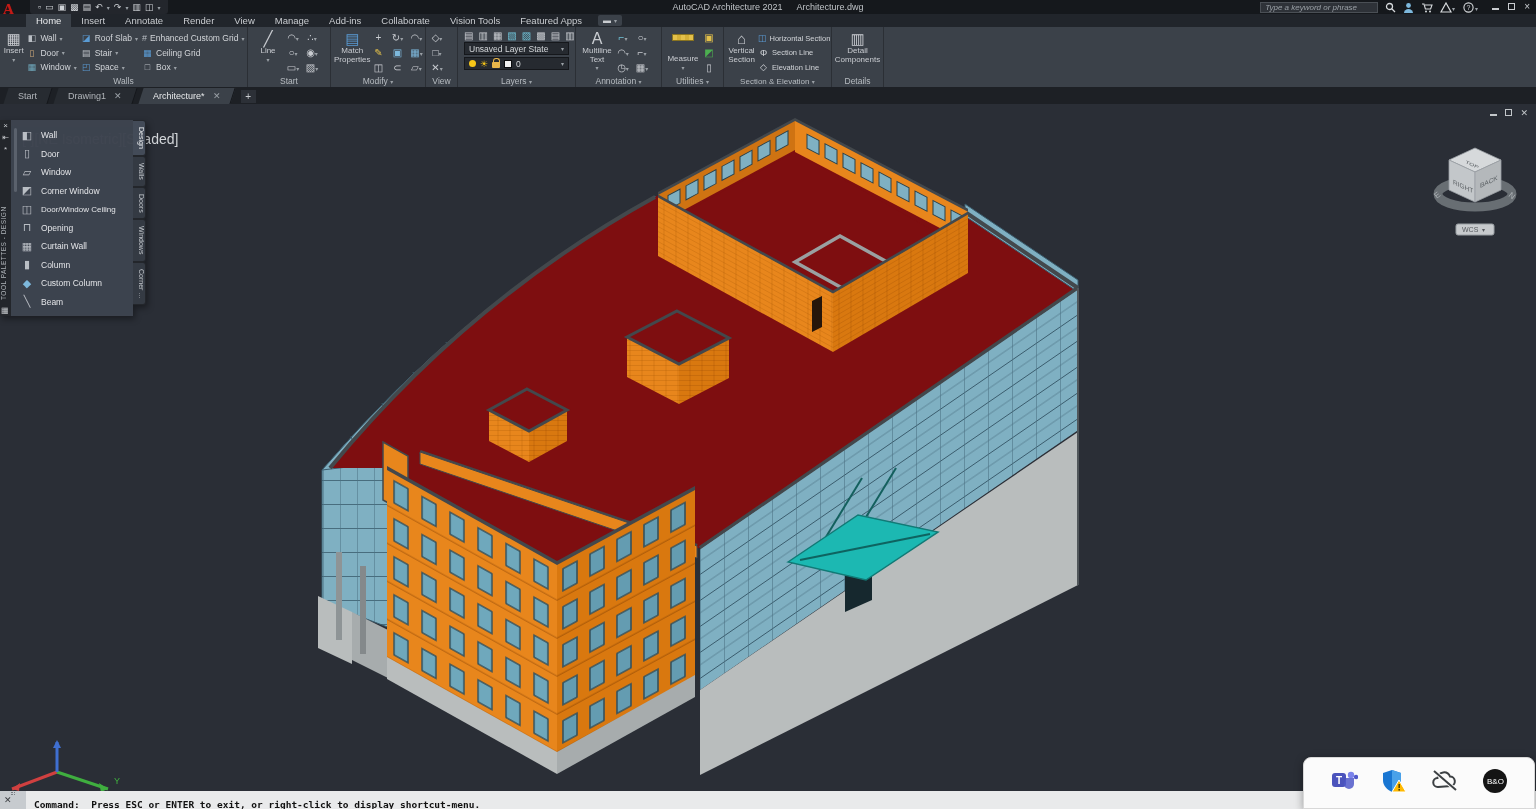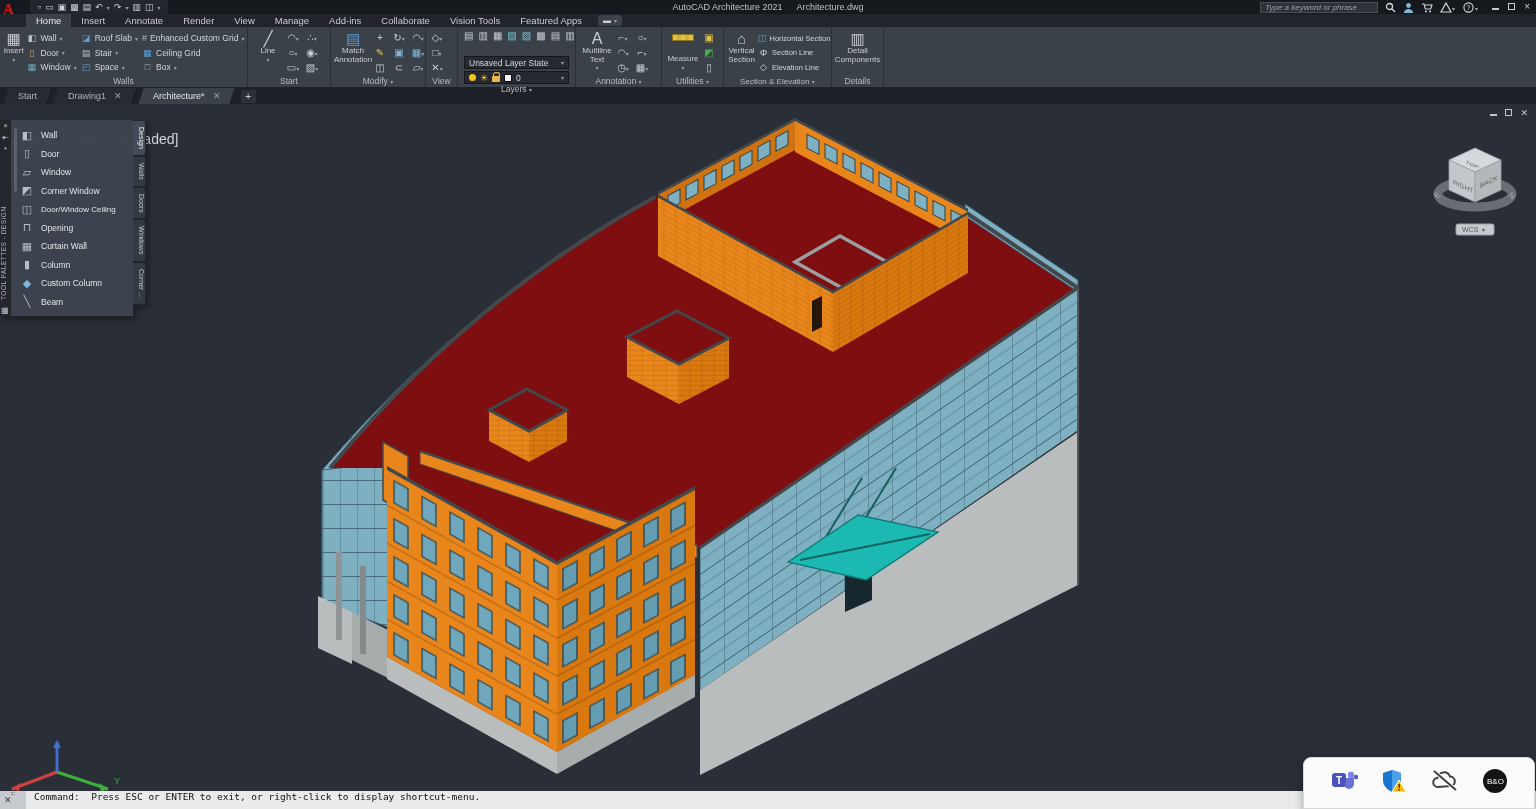--- a/index.html
+++ b/index.html
@@ -81,21 +81,21 @@
   .viewcube { position:absolute; top:30px; right:14px; width:92px; height:108px; z-index:6; }
 
   
   .tray { position:absolute; left:1303px; top:757px; width:232px; height:52px; background:#fbfbfb; border:1px solid #d8d8d8; border-radius:8px 8px 0 0; z-index:40; display:flex; align-items:center; justify-content:space-around; padding:0 14px; box-shadow:0 2px 8px rgba(0,0,0,.35); }
 
   
   .cmdbar { position:absolute; top:791px; left:0; width:1536px; height:18px; background:#e9eaeb; display:flex; z-index:20; }
   .cmdgutter { width:26px; background:#c7cbcf; position:relative; }
   .cmdgutter .cx { position:absolute; left:4px; top:4px; font-size:9px; color:#3a3d40; }
   .cmdgutter .grip { position:absolute; left:11px; top:1px; width:4px; height:3px; border-top:1px dotted #7a7f84; border-bottom:1px dotted #7a7f84; }
-  .cmdlines { flex:1; padding-left:8px; font-family:"DejaVu Sans Mono", monospace; font-size:9.5px; color:#111; line-height:9px; padding-top:1px; }
+  .cmdlines { flex:1; padding-left:8px; font-family:"DejaVu Sans Mono", monospace; font-size:9.5px; color:#111; line-height:9px; padding-top:9px;font-weight:bold; }
   .cmdlines div { white-space:pre; }
 </style>
 </head>
 <body>
 
 <div id="root">
 
   <div class="logo">A</div>
   <div class="titlebar">
     <div class="qat">
@@ -253,21 +253,21 @@
           <span class="gic">▨<span class="dd">▾</span></span>
         </div>
       </div>
       <div class="panel-label">Start</div>
     </div>
 
     <div class="panel" style="width:95px">
       <div class="panel-body">
         <div class="bigbtn" style="width:38px">
           <span class="bicon" style="color:#5a9bd4">▤</span>
-          <span>Match Annotation</span>
+          <span>Match Properties</span>
         </div>
         <div class="icongrid">
           <span class="gic">+</span>
           <span class="gic" style="color:#e3c04a">✎</span>
           <span class="gic">◫</span>
           <span class="gic">↻<span class="dd">▾</span></span>
           <span class="gic" style="color:#7db8dc">▣</span>
           <span class="gic">⊂</span>
           <span class="gic">◠<span class="dd">▾</span></span>
           <span class="gic" style="color:#7db8dc">▦<span class="dd">▾</span></span>
@@ -293,21 +293,21 @@
         <div style="display:flex; gap:5px; height:14px; align-items:center;">
           <span class="gic" style="width:10px">▤</span>
           <span class="gic" style="width:10px">▥</span>
           <span class="gic" style="width:10px">▦</span>
           <span class="gic" style="width:10px;color:#6fc3d8">▧</span>
           <span class="gic" style="width:10px;color:#6fc3d8">▨</span>
           <span class="gic" style="width:10px">▩</span>
           <span class="gic" style="width:10px">▤</span>
           <span class="gic" style="width:10px">▥</span>
         </div>
-        <div class="field" style="margin-top:14px">
+        <div class="field" style="margin-top:0">
           <span>Unsaved Layer State</span>
             <span class="dd">▾</span>
         </div>
         <div class="field" style="margin-top:2px">
           <span style="display:flex;align-items:center;gap:4px">
             <span style="width:7px;height:7px;border-radius:50%;background:#f5c518;display:inline-block"></span>
             <span style="color:#f5c518;font-size:9px">☀</span>
             <span class="lockico"></span>
             <span class="swatch"></span>
             <span>0</span>

